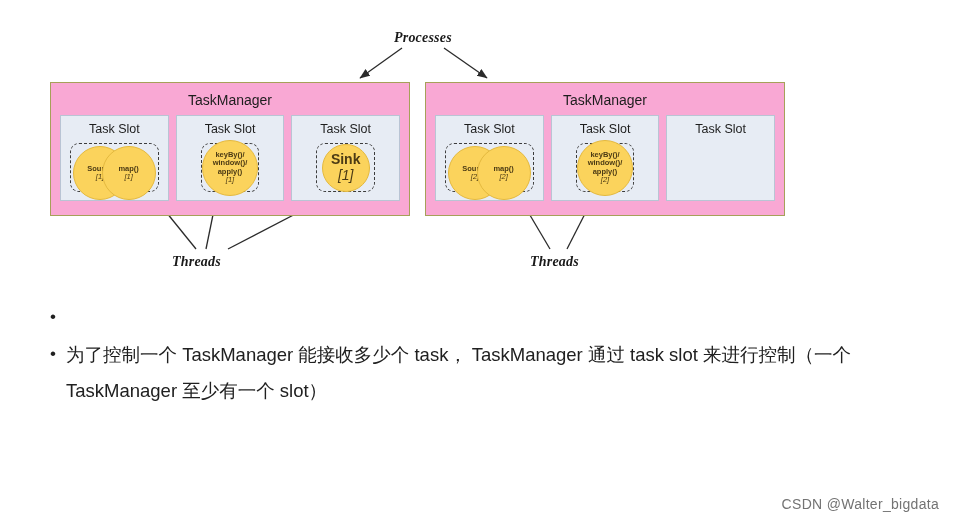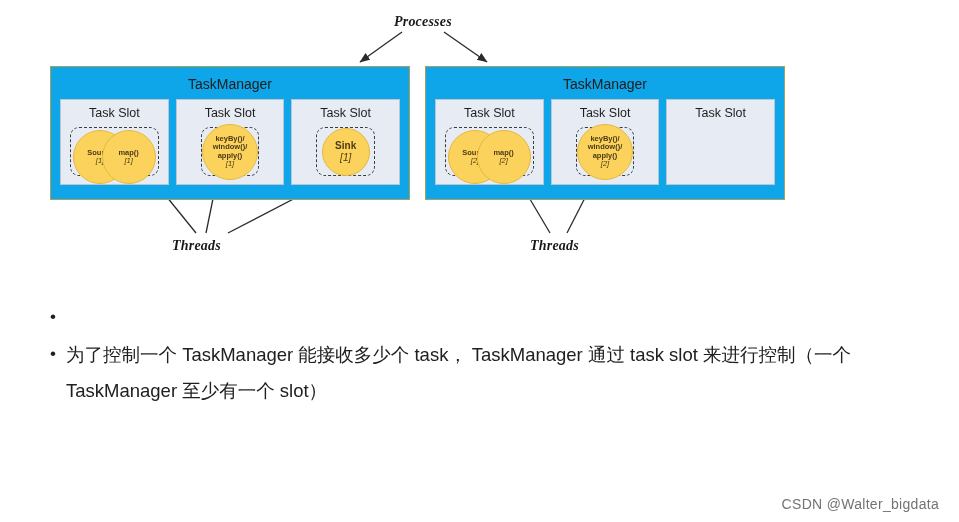--- a/index.html
+++ b/index.html
@@ -4,33 +4,33 @@
 <style>
   html,body{margin:0;padding:0;}
   body{
     width:959px;height:522px;background:#ffffff;
     font-family:"Liberation Sans","DejaVu Sans",sans-serif;
     overflow:hidden;position:relative;
   }
   #stage{position:relative;width:959px;height:522px;}
 
   
-  #diagram{position:absolute;left:0;top:0;width:959px;height:290px;}
+  #diagram{position:absolute;left:0;top:16px;width:959px;height:290px;}
 
   .svg-layer{position:absolute;left:0;top:0;width:959px;height:290px;pointer-events:none;}
 
   .label-it{
     position:absolute;font-style:italic;font-weight:bold;
     font-family:"Liberation Serif","DejaVu Serif",serif;
     font-size:14px;color:#1a1a1a;white-space:nowrap;letter-spacing:.2px;
   }
 
   .tm-box{
     position:absolute;
-    background:#0ea5e9;
+    background:#f9a8d4;
     border:1.5px solid #a6a059;
     box-sizing:border-box;
   }
   .tm-title{
     position:absolute;left:0;right:0;top:9px;
     text-align:center;font-size:14px;color:#1d1d1d;
     font-family:"Liberation Sans","DejaVu Sans",sans-serif;
   }
   .slot-row{
     position:absolute;left:9px;right:9px;top:32px;bottom:14px;
@@ -63,21 +63,21 @@
     border-radius:50%;
     display:flex;flex-direction:column;align-items:center;justify-content:center;
     text-align:center;line-height:1.12;
     font-size:7.5px;color:#4b3a14;overflow:hidden;
   }
   .circle .op{font-weight:bold;}
   .circle .idx{font-style:italic;}
   .circle.c-left{left:2px;top:2px;width:52px;height:52px;z-index:1;}
   .circle.c-right{right:2px;top:2px;width:52px;height:52px;z-index:2;}
   .circle.c-center{left:50%;top:50%;transform:translate(-50%,-50%);width:54px;height:54px;}
-  .circle.c-single{left:50%;top:50%;transform:translate(-50%,-50%);width:46px;height:46px;font-size:10px;}
+  .circle.c-single{left:50%;top:50%;transform:translate(-50%,-50%);width:46px;height:46px;font-size:14px;}
 
   
   #bullets{position:absolute;left:0;top:300px;width:959px;}
   .bullet{
     display:flex;align-items:flex-start;
     margin:0 0 4px 0;
   }
   .bullet .dot{
     width:26px;flex:0 0 26px;text-align:center;
     font-size:17px;line-height:1.95;color:#202020;

